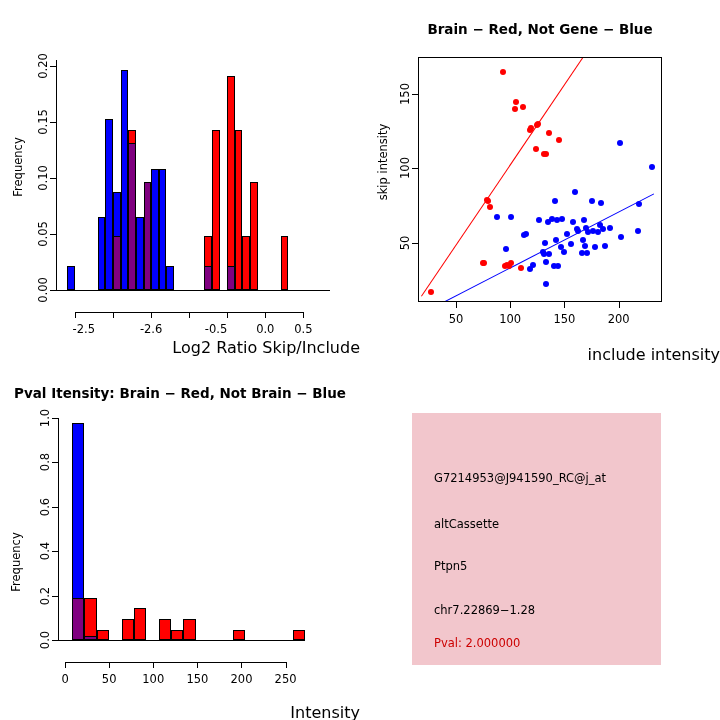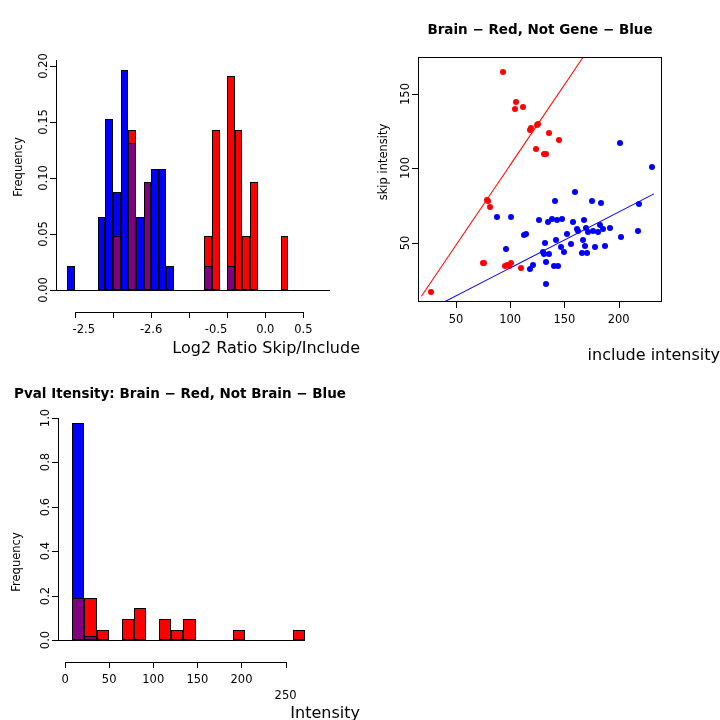--- a/index.html
+++ b/index.html
@@ -250,20 +250,27 @@
         <div class="tlabel" style="left:45.05714285714285px;top:312px;width:40px;text-align:center;">0</div>
         <div class="tick" style="left:109.16428571428571px;top:302px;height:6px;"></div>
         <div class="tlabel" style="left:89.16428571428571px;top:312px;width:40px;text-align:center;">50</div>
         <div class="tick" style="left:153.27142857142857px;top:302px;height:6px;"></div>
         <div class="tlabel" style="left:133.27142857142857px;top:312px;width:40px;text-align:center;">100</div>
         <div class="tick" style="left:197.37857142857143px;top:302px;height:6px;"></div>
         <div class="tlabel" style="left:177.37857142857143px;top:312px;width:40px;text-align:center;">150</div>
         <div class="tick" style="left:241.4857142857143px;top:302px;height:6px;"></div>
         <div class="tlabel" style="left:221.4857142857143px;top:312px;width:40px;text-align:center;">200</div>
         <div class="tick" style="left:285.59285714285716px;top:302px;height:6px;"></div>
-        <div class="tlabel" style="left:265.59285714285716px;top:328px;width:40px;text-align:center;">250</div>
+        <div class="tlabel" style="left:265.59285714285716px;top:312px;width:40px;text-align:center;">250</div>
       </div>
     <div class="axname" style="left:0;right:0;top:343px;">Intensity</div>
     <div class="axname-v" style="left:-24px;top:195px;transform:rotate(-90deg);width:80px;text-align:center;">Frequency</div>
   </div>
 
+  <div id="infobox">
+    <div class="line" style="top:58px;">G7214953@J941590_RC@j_at</div>
+    <div class="line" style="top:104px;">altCassette</div>
+    <div class="line" style="top:146px;">Ptpn5</div>
+    <div class="line" style="top:190px;">chr7.22869−1.28</div>
+    <div class="line pval" style="top:223px;">Pval: 2.000000</div>
+  </div>
 
 </div>
 
 </body></html>

